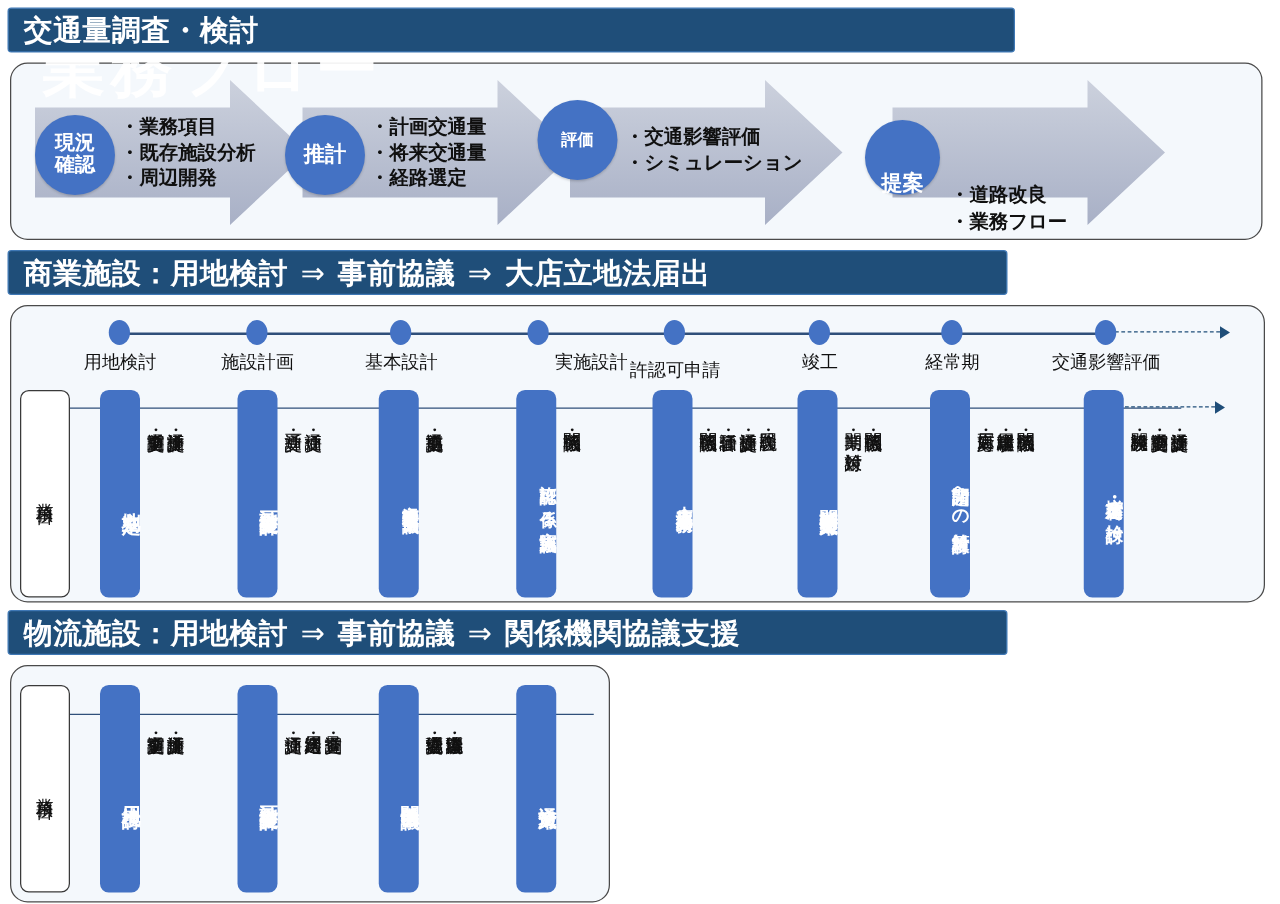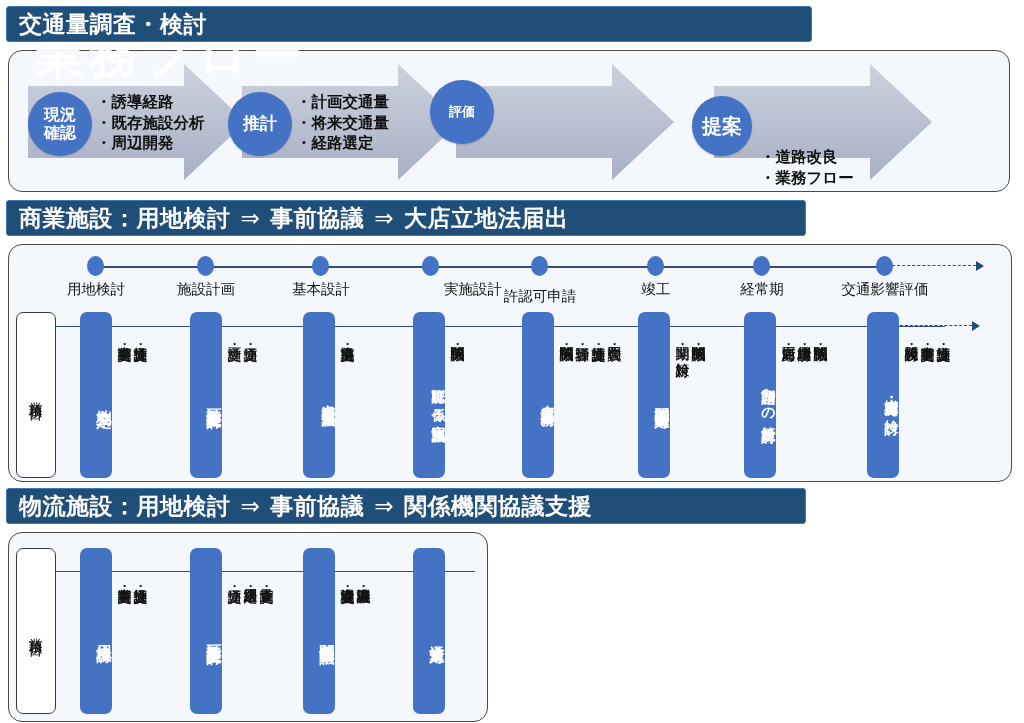--- a/index.html
+++ b/index.html
@@ -196,39 +196,43 @@
     <polygon points="228,28 384,28 384,6 446,64 384,122 384,100 228,100" fill="url(#gchev)"></polygon>
     <polygon points="442,28 598,28 598,6 660,64 598,122 598,100 442,100" fill="url(#gchev)"></polygon>
     <polygon points="700,28 856,28 856,6 918,64 856,122 856,100 700,100" fill="url(#gchev)"></polygon>
   </svg>
 
   <div class="circle" style="left:28px;top:92px;width:64px;height:64px;">
     <span>現況</span>
     <span>確認</span>
   </div>
   <div class="bullets" style="left:96px;top:92px;">
-    <div>・誘導経路</div>
+    <div>・業務項目</div>
     <div>・既存施設分析</div>
     <div>・周辺開発</div>
   </div>
 
   <div class="circle" style="left:228px;top:92px;width:64px;height:64px;font-size:17px;">
     <span>推計</span>
   </div>
   <div class="bullets" style="left:296px;top:92px;">
     <div>・計画交通量</div>
     <div>・将来交通量</div>
     <div>・経路選定</div>
   </div>
 
   <div class="circle" style="left:430px;top:80px;width:64px;height:64px;font-size:13px;">
     <span>評価</span>
   </div>
-
-  <div class="circle" style="left:692px;top:96px;width:60px;height:60px;font-size:20px;">
+  <div class="bullets" style="left:500px;top:100px;">
+    <div>・交通影響評価</div>
+    <div>・シミュレーション</div>
+  </div>
+
+  <div class="circle" style="left:692px;top:96px;width:60px;height:60px;font-size:17px;justify-content:flex-end;">
     <span>提案</span>
   </div>
   <div class="bullets" style="left:760px;top:100px;margin-top:47px;">
     <div>・道路改良</div>
     <div>・業務フロー</div>
   </div>
 
   <div class="sec-header" style="left:6px;top:200px;width:800px;height:36px;">
     <span>商業施設：用地検討</span>
     <span class="arrow">⇒</span>

